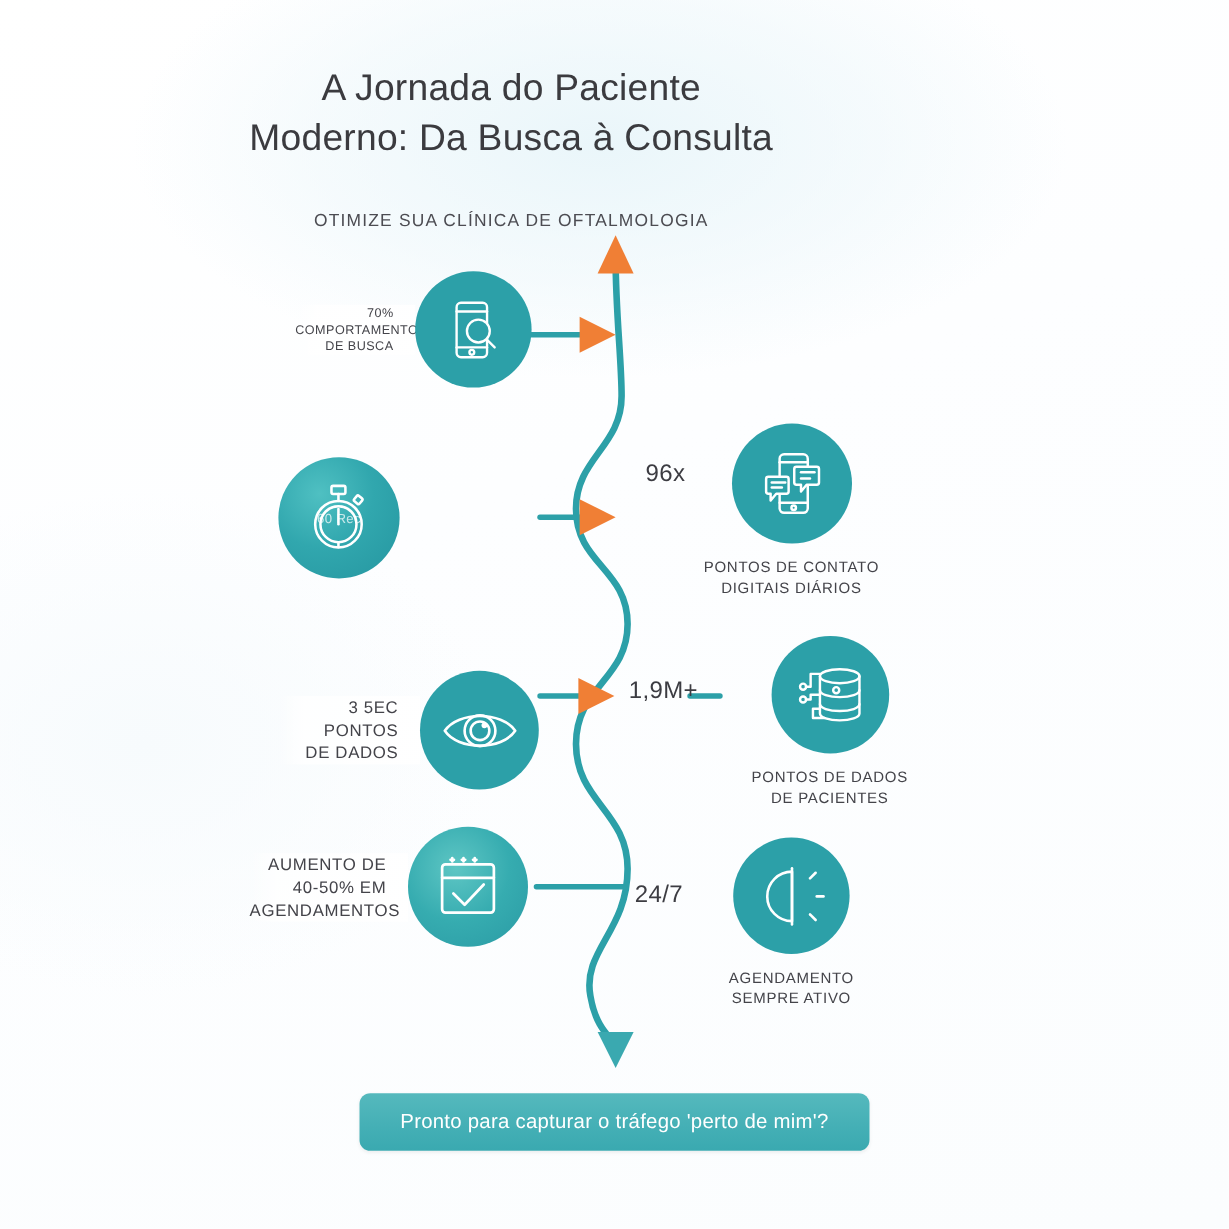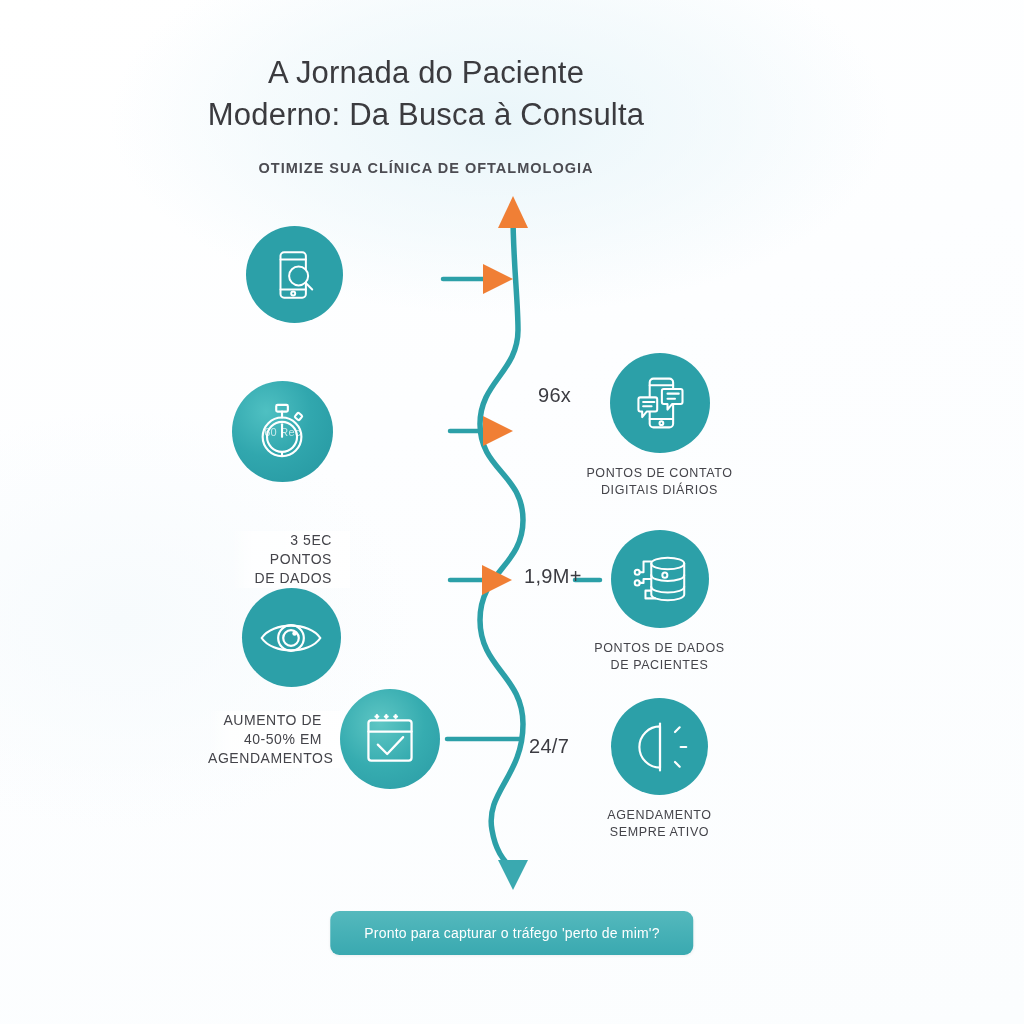--- a/index.html
+++ b/index.html
@@ -38,25 +38,25 @@
   }
   .title {
     font-size: 31px;
     line-height: 42px;
     font-weight: 400;
     color: #3b3b3f;
     letter-spacing: 0.2px;
     padding: 0 200px;
   }
   .subtitle {
-    margin-top: 24px;
+    margin-top: 40px;
     font-size: 14.5px;
     letter-spacing: 1.0px;
     color: #4c4c52;
-    font-weight: 700;
+    font-weight: 400;
   }
 
   
   #connectors {
     position: absolute;
     inset: 0;
     width: 1024px;
     height: 1024px;
     pointer-events: none;
   }
@@ -144,21 +144,21 @@
   
   .cta {
     position: absolute;
     left: 50%;
     transform: translateX(-50%);
     top: 911px;
     padding: 14px 34px;
     border-radius: 9px;
     background: linear-gradient(180deg, #55b9bd 0%, #45b0b6 55%, #3aa9b0 100%);
     color: #ffffff;
-    font-size: 14px;
+    font-size: 17px;
     letter-spacing: 0.2px;
     white-space: nowrap;
     border: none;
     cursor: pointer;
     box-shadow: 0 1px 3px rgba(0,0,0,0.06);
   }
 </style>
 </head>
 <body>
 
@@ -190,20 +190,23 @@
     <polygon points="513,196 528,228 498,228" fill="#f07f35"></polygon>
 
     <polygon points="513,279 483,264 483,294" fill="#f07f35"></polygon>
     <polygon points="513,431 483,416 483,446" fill="#f07f35"></polygon>
     <polygon points="512,580 482,565 482,595" fill="#f07f35"></polygon>
 
     <polygon points="513,890 528,860 498,860" fill="#3aa9b0"></polygon>
   </svg>
 
   <div class="step" style="top:226px; left:246px;">
+    <div class="step-label small" style="width:100px;">70%
+COMPORTAMENTO
+DE BUSCA</div>
     <div class="circle flat" style="width:97px;height:97px;">
       <svg width="58" height="58" viewBox="0 0 64 64" fill="none" stroke="#ffffff" stroke-width="2.2" stroke-linecap="round" stroke-linejoin="round">
         <rect x="16" y="7" width="28" height="50" rx="4"></rect>
         <line x1="16" y1="15" x2="44" y2="15"></line>
         <line x1="16" y1="48" x2="44" y2="48"></line>
         <circle cx="30" cy="52.5" r="2.2"></circle>
         <circle cx="36" cy="33" r="10.5" fill="#2ca0a8"></circle>
         <line x1="43.6" y1="40.6" x2="51" y2="48"></line>
       </svg>
     </div>
@@ -217,21 +220,21 @@
         <rect x="25" y="4" width="12" height="7" rx="1.4"></rect>
         <line x1="31" y1="11" x2="31" y2="17"></line>
         <line x1="31" y1="24" x2="31" y2="37"></line>
         <line x1="31" y1="53" x2="31" y2="56.5"></line>
         <rect x="45" y="13" width="6" height="6" rx="1.4" transform="rotate(40 48 16)"></rect>
       </svg>
       <div class="stopwatch-text">60 Rec</div>
     </div>
   </div>
 
-  <div class="step" style="top:531px; left:232px;flex-direction:column;">
+  <div class="step" style="top:559px; left:232px;">
     <div class="step-label" style="width:118px;">3 5EC PONTOS
 DE DADOS</div>
     <div class="circle flat" style="width:99px;height:99px;">
       <svg width="66" height="66" viewBox="0 0 72 72" fill="none" stroke="#ffffff" stroke-width="2.4" stroke-linecap="round" stroke-linejoin="round">
         <path d="M4 36 C 16 18, 56 18, 68 36 C 56 54, 16 54, 4 36 Z"></path>
         <circle cx="36" cy="36" r="14"></circle>
         <circle cx="36" cy="36" r="8.5"></circle>
         <circle cx="40" cy="31" r="2.6" fill="#ffffff" stroke="none"></circle>
       </svg>
     </div>
@@ -274,21 +277,21 @@
           <path d="M11 26 h16 a2 2 0 0 1 2 2 v11 a2 2 0 0 1 -2 2 h-9 l-5 6 v-6 h-2 a2 2 0 0 1 -2 -2 v-11 a2 2 0 0 1 2 -2 z" fill="#2ca0a8"></path>
           <line x1="14" y1="31" x2="26" y2="31"></line>
           <line x1="14" y1="35.5" x2="23" y2="35.5"></line>
         </svg>
       </div>
     </div>
     <div class="stat-caption">PONTOS DE CONTATO
 DIGITAIS DIÁRIOS</div>
   </div>
 
-  <div class="stat" style="top:530px; left:578px; width:163px;">
+  <div class="stat" style="top:530px; left:610px; width:163px;">
     <div class="stat-icon-wrap">
       <div class="circle flat" style="width:98px;height:98px;">
         <svg width="62" height="62" viewBox="0 0 64 64" fill="none" stroke="#ffffff" stroke-width="2.1" stroke-linecap="round" stroke-linejoin="round">
           <ellipse cx="40" cy="16" rx="17" ry="6"></ellipse>
           <path d="M23 16 v12 c0 3.3 7.6 6 17 6 s17 -2.7 17 -6 v-12"></path>
           <path d="M23 28 v12 c0 3.3 7.6 6 17 6 s17 -2.7 17 -6 v-12"></path>
           <path d="M23 40 v8 c0 3.3 7.6 6 17 6 s17 -2.7 17 -6 v-8"></path>
           <circle cx="37" cy="28" r="2.6"></circle>
           <polyline points="23,14 15,14 15,25 11,25"></polyline>
           <circle cx="8.5" cy="25" r="2.6"></circle>

